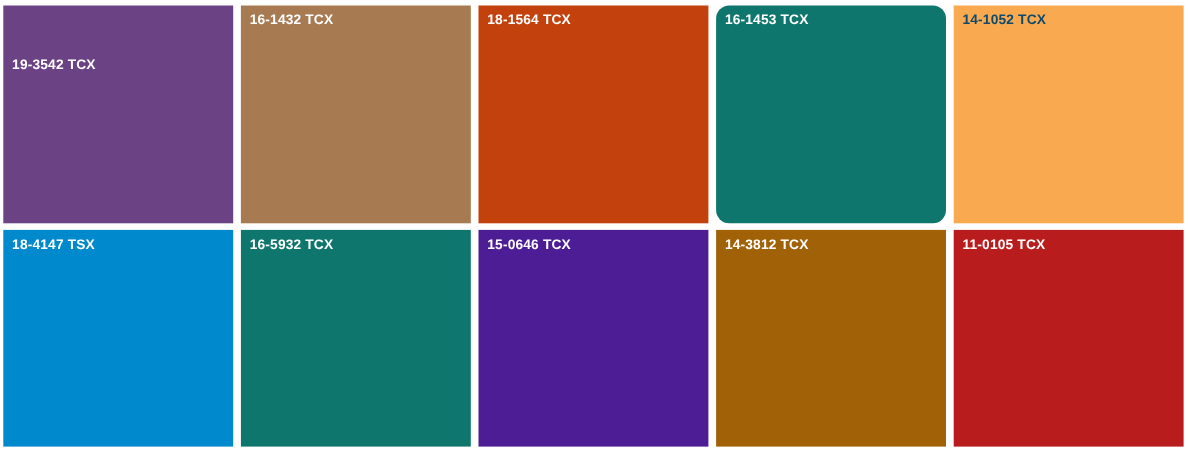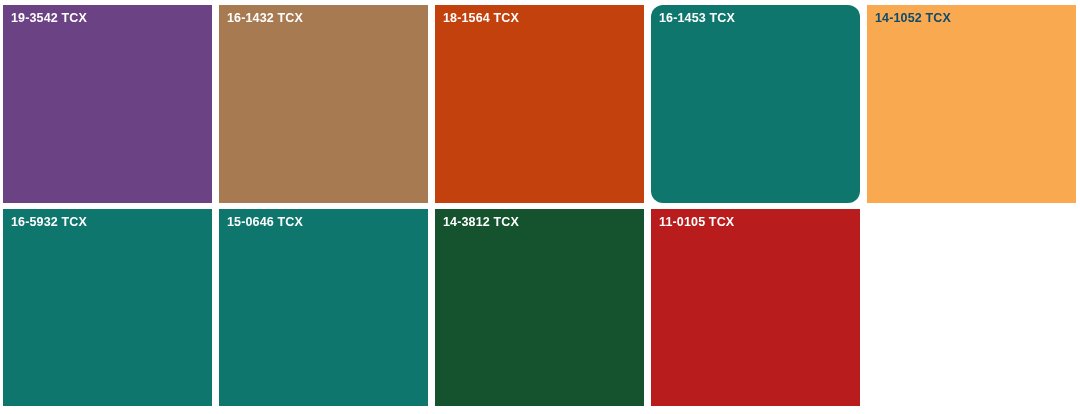--- a/index.html
+++ b/index.html
@@ -57,40 +57,43 @@
     color: #ffffff;
     user-select: none;
   }
 </style>
 </head>
 <body>
 
 <div class="swatch-board">
   <div class="swatch-grid" id="swatch-grid">
       <div class="swatch" style="background-color: rgb(107, 66, 131);">
-        <span class="swatch-code" style="color: rgb(255, 255, 255);">19-3542 TCX</span>
+        <span class="swatch-code" style="color: rgb(255, 255, 255); margin-top: 41px;">19-3542 TCX</span>
       </div>
       <div class="swatch" style="background-color: rgb(168, 122, 82);">
         <span class="swatch-code" style="color: rgb(255, 255, 255);">16-1432 TCX</span>
       </div>
       <div class="swatch" style="background-color: #c2410c;">
         <span class="swatch-code" style="color: rgb(255, 255, 255);">18-1564 TCX</span>
       </div>
       <div class="swatch" style="background-color: #0f766e; border-radius: 12px;">
         <span class="swatch-code" style="color: rgb(255, 255, 255);">16-1453 TCX</span>
       </div>
       <div class="swatch" style="background-color: rgb(249, 169, 79);">
         <span class="swatch-code" style="color: #0c4a6e;">14-1052 TCX</span>
       </div>
+      <div class="swatch" style="background-color: rgb(0, 137, 204);">
+        <span class="swatch-code" style="color: rgb(255, 255, 255);">18-4147 TSX</span>
+      </div>
       <div class="swatch" style="background-color: #0f766e;">
         <span class="swatch-code" style="color: rgb(255, 255, 255);">16-5932 TCX</span>
       </div>
-      <div class="swatch" style="background-color: #0f766e; padding-left: 25px;">
+      <div class="swatch" style="background-color: #4c1d95; padding-left: 25px;">
         <span class="swatch-code" style="color: rgb(255, 255, 255);">15-0646 TCX</span>
       </div>
-      <div class="swatch" style="background-color: #14532d;">
+      <div class="swatch" style="background-color: #a16207;">
         <span class="swatch-code" style="color: rgb(255, 255, 255);">14-3812 TCX</span>
       </div>
       <div class="swatch" style="background-color: #b91c1c;">
         <span class="swatch-code" style="color: rgb(255, 255, 255);">11-0105 TCX</span>
       </div>
     </div>
 </div>
 
 </body></html>

